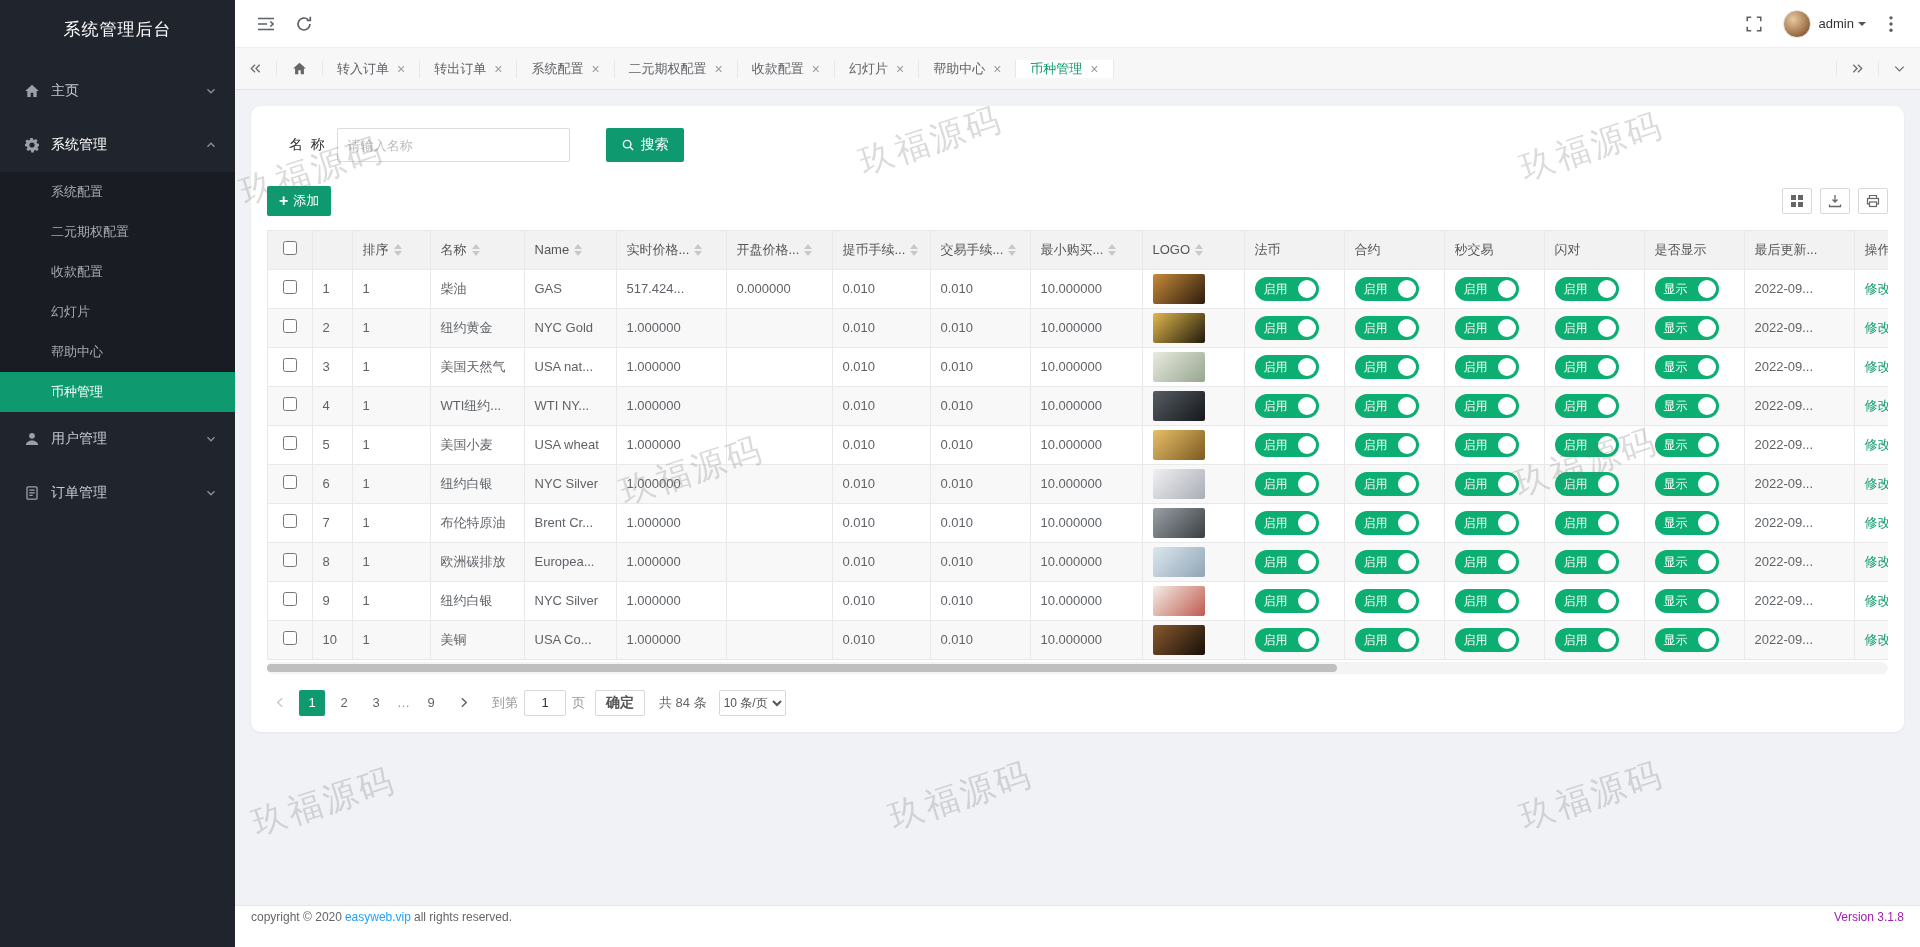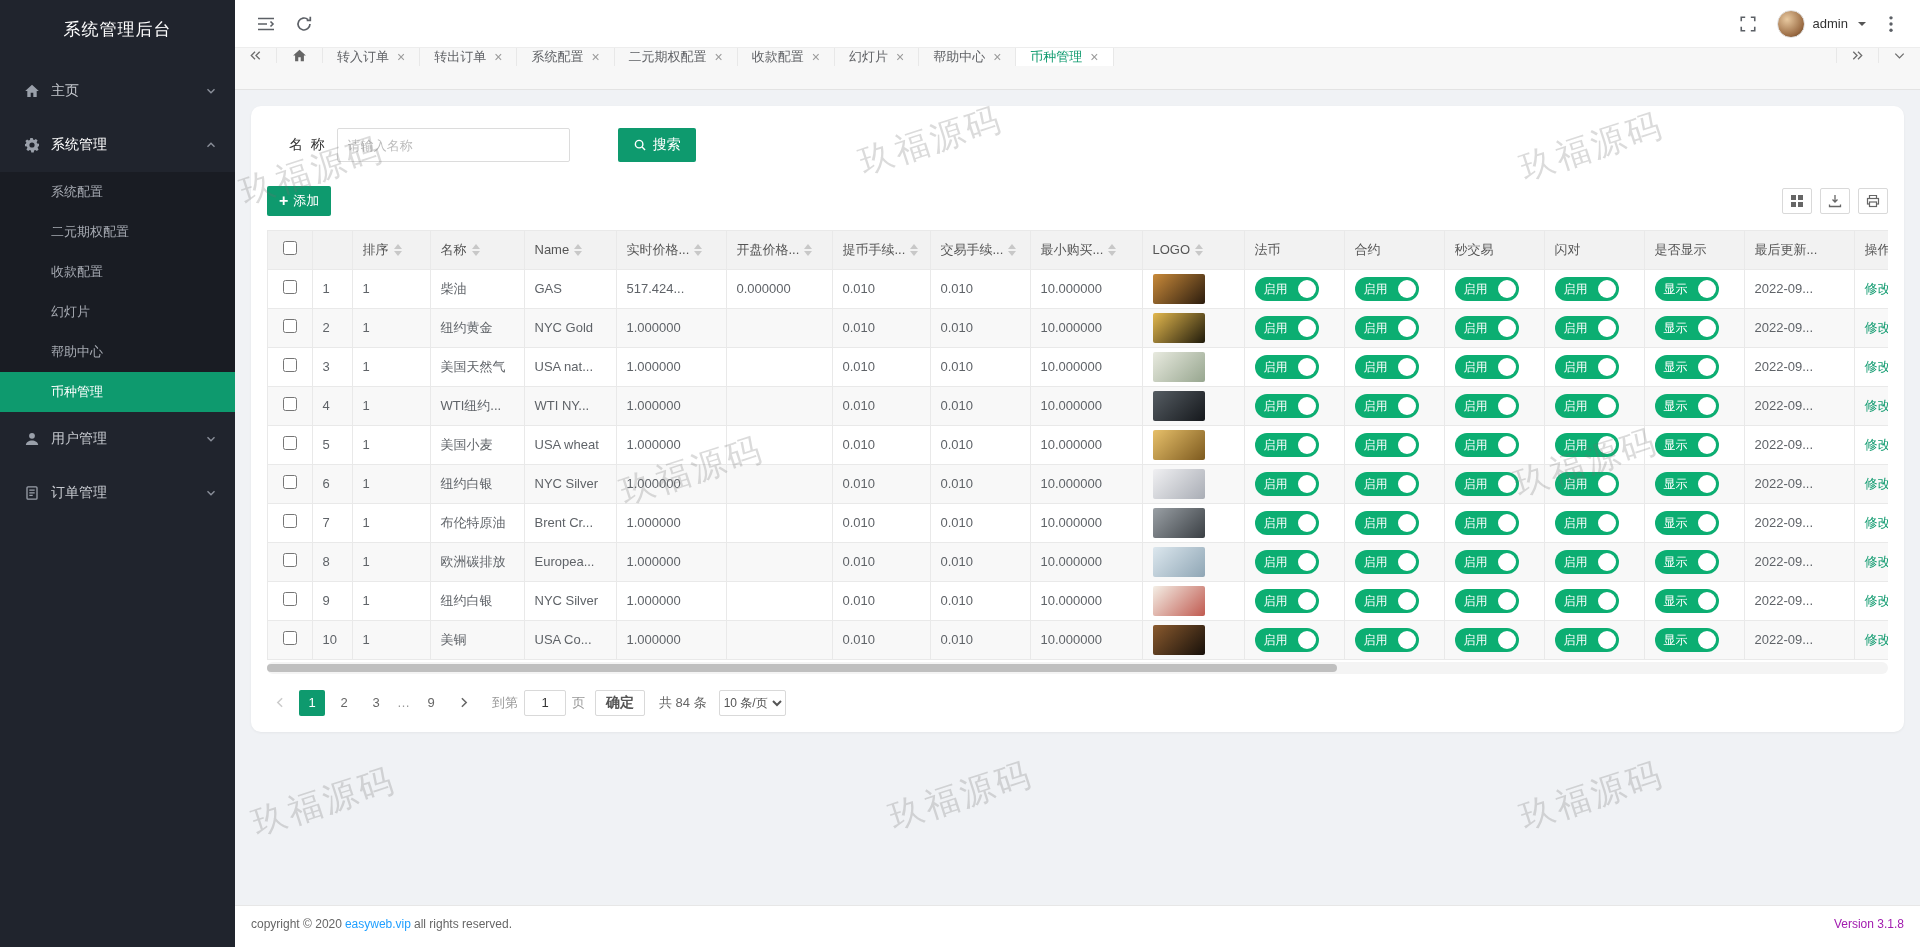--- a/index.html
+++ b/index.html
@@ -24,42 +24,42 @@
 .submenu{background:var(--sidebar-sub-bg)}
 .submenu-item{height:40px;line-height:40px;padding-left:51px;font-size:13px;color:#a6aab2;cursor:pointer}
 .submenu-item.active{background:var(--accent);color:#fff}
 
 .main{flex:1;display:flex;flex-direction:column;min-width:0}
 .topbar{height:48px;background:#fff;display:flex;align-items:center;padding:0 10px 0 12px;border-bottom:1px solid #ededed;flex:none}
 .icon-btn{width:38px;height:38px;display:inline-flex;align-items:center;justify-content:center;color:#5c6066;cursor:pointer;background:none;border:none}
 .icon-btn svg{width:18px;height:18px}
 .topbar-right{margin-left:auto;display:flex;align-items:center}
 .avatar{width:28px;height:28px;border-radius:50%;background:radial-gradient(circle at 35% 32%,#e8c9a0,#9a6b43 68%,#503318);margin:0 8px 0 10px;cursor:pointer;border:1px solid #e2e2e2}
-.user-wrap{display:flex;align-items:center;gap:10px;cursor:pointer;color:#333;font-size:13px;margin-right:6px}
+.user-wrap{display:flex;align-items:center;gap:4px;cursor:pointer;color:#333;font-size:13px;margin-right:6px}
 .caret{width:0;height:0;border:4px solid transparent;border-top-color:#555;margin-top:4px}
 
-.tabbar{height:42px;background:#f7f7f7;border-bottom:1px solid #e3e3e3;display:flex;align-items:flex-start;flex:none}
+.tabbar{height:42px;background:#f7f7f7;border-bottom:1px solid #e3e3e3;display:flex;align-items:center;flex:none}
 .tab-scroll{width:42px;display:flex;align-items:center;justify-content:center;color:#6d6d6d;cursor:pointer;background:none;border:none;border-right:1px solid #e8e8e8;flex:none}
 .tab-scroll svg{width:15px;height:15px}
 .tab-end .tab-scroll{border-right:none;border-left:1px solid #e8e8e8}
 .home-tab{width:46px;display:flex;align-items:center;justify-content:center;border-right:1px solid #e8e8e8;color:#666;cursor:pointer;flex:none}
 .home-tab svg{width:15px;height:15px}
 .tabs{display:flex;align-items:stretch;overflow:hidden;flex:1}
 .tab{display:flex;align-items:center;gap:8px;padding:0 14px;border-right:1px solid #e8e8e8;font-size:13px;color:#606266;cursor:pointer;white-space:nowrap}
 .tab.active{background:#fff;color:var(--accent)}
 .tab-close{font-size:14px;color:#9a9a9a;line-height:1}
 .tab-end{margin-left:auto;display:flex}
 
 .content{flex:1;display:flex;flex-direction:column;overflow:hidden}
 .card{background:#fff;margin:16px 16px 0;border-radius:10px;padding:16px;box-shadow:0 1px 3px rgba(0,0,0,.05)}
 .search-row{display:flex;align-items:center;padding:6px 0 2px 22px}
 .search-label{font-size:14px;color:#333;margin-right:12px;white-space:pre}
 .search-input{width:233px;height:34px;border:1px solid #dcdcdc;border-radius:2px;padding:0 10px;font-size:13px;color:#333;outline:none}
 .search-input::placeholder{color:#bcbcbc}
-.btn-search{margin-left:48px;height:34px;padding:0 15px;background:var(--accent);color:#fff;border:none;border-radius:2px;font-size:14px;display:inline-flex;align-items:center;gap:6px;cursor:pointer}
+.btn-search{margin-left:36px;height:34px;padding:0 15px;background:var(--accent);color:#fff;border:none;border-radius:2px;font-size:14px;display:inline-flex;align-items:center;gap:6px;cursor:pointer}
 .btn-search svg{width:14px;height:14px}
 .toolbar-row{display:flex;align-items:center;margin-top:22px}
 .btn-add{height:30px;padding:0 12px;background:var(--accent);color:#fff;border:none;border-radius:2px;font-size:13px;display:inline-flex;align-items:center;gap:5px;cursor:pointer}
 .plus{font-size:16px;line-height:1;font-weight:bold}
 .tool-icons{margin-left:auto;display:flex;gap:8px}
 .tool-btn{width:30px;height:26px;border:1px solid #d9d9d9;background:#fff;border-radius:2px;display:inline-flex;align-items:center;justify-content:center;color:#666;cursor:pointer}
 .tool-btn svg{width:14px;height:14px}
 
 .table-wrap{margin-top:14px;overflow:hidden;border-left:1px solid var(--border);border-top:1px solid var(--border)}
 table{border-collapse:collapse;table-layout:fixed;width:1666px;font-size:13px;color:#5f6368}
@@ -97,21 +97,21 @@
 .pg-num{min-width:26px;height:26px;border:none;background:none;border-radius:2px;font-size:13px;color:#666;cursor:pointer}
 .pg-num.active{background:var(--accent);color:#fff}
 .pg-ellipsis{color:#999;padding:0 2px}
 .goto-label,.page-unit{color:#999}
 .goto-label{margin-left:10px}
 .goto-input{width:42px;height:26px;border:1px solid #d9d9d9;border-radius:2px;text-align:center;font-size:13px;color:#333;outline:none}
 .btn-confirm{height:26px;padding:0 10px;border:1px solid #d9d9d9;background:#fff;border-radius:2px;font-size:14px;color:#555;cursor:pointer;margin-left:4px;font-weight:bold}
 .total{margin-left:8px}
 .page-size{height:26px;border:1px solid #d9d9d9;border-radius:2px;font-size:12px;color:#555;margin-left:6px;background:#fff;outline:none;cursor:pointer}
 
-.footer{margin-top:auto;height:42px;background:#fff;border-top:1px solid #e7e7e7;display:flex;align-items:flex-end;padding:16px 16px;font-size:12px;color:#666;flex:none}
+.footer{margin-top:auto;height:42px;background:#fff;border-top:1px solid #e7e7e7;display:flex;align-items:flex-start;padding:4px 16px;font-size:12px;color:#666;flex:none}
 .footer a{color:var(--link);text-decoration:none;margin:0 3px;cursor:pointer}
 .version{margin-left:auto;color:#a21caf}
 
 .watermarks{position:absolute;inset:0;pointer-events:none;z-index:60}
 .wm{position:absolute;font-size:34px;color:rgba(110,110,110,.25);transform:translate(-50%,-50%) rotate(-18deg);white-space:nowrap;letter-spacing:3px}
 </style>
 </head>
 <body>
 
 <div class="app">

